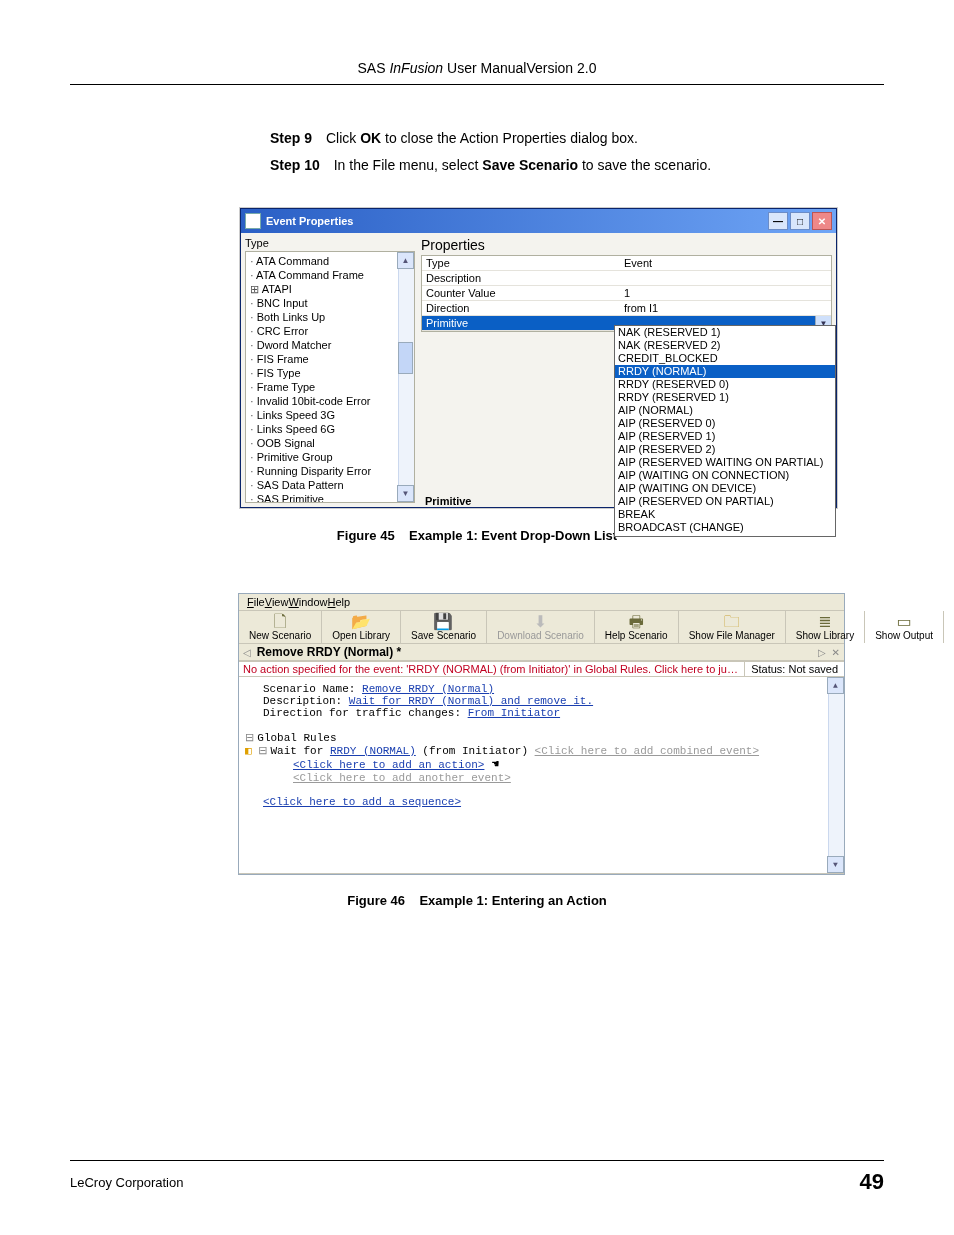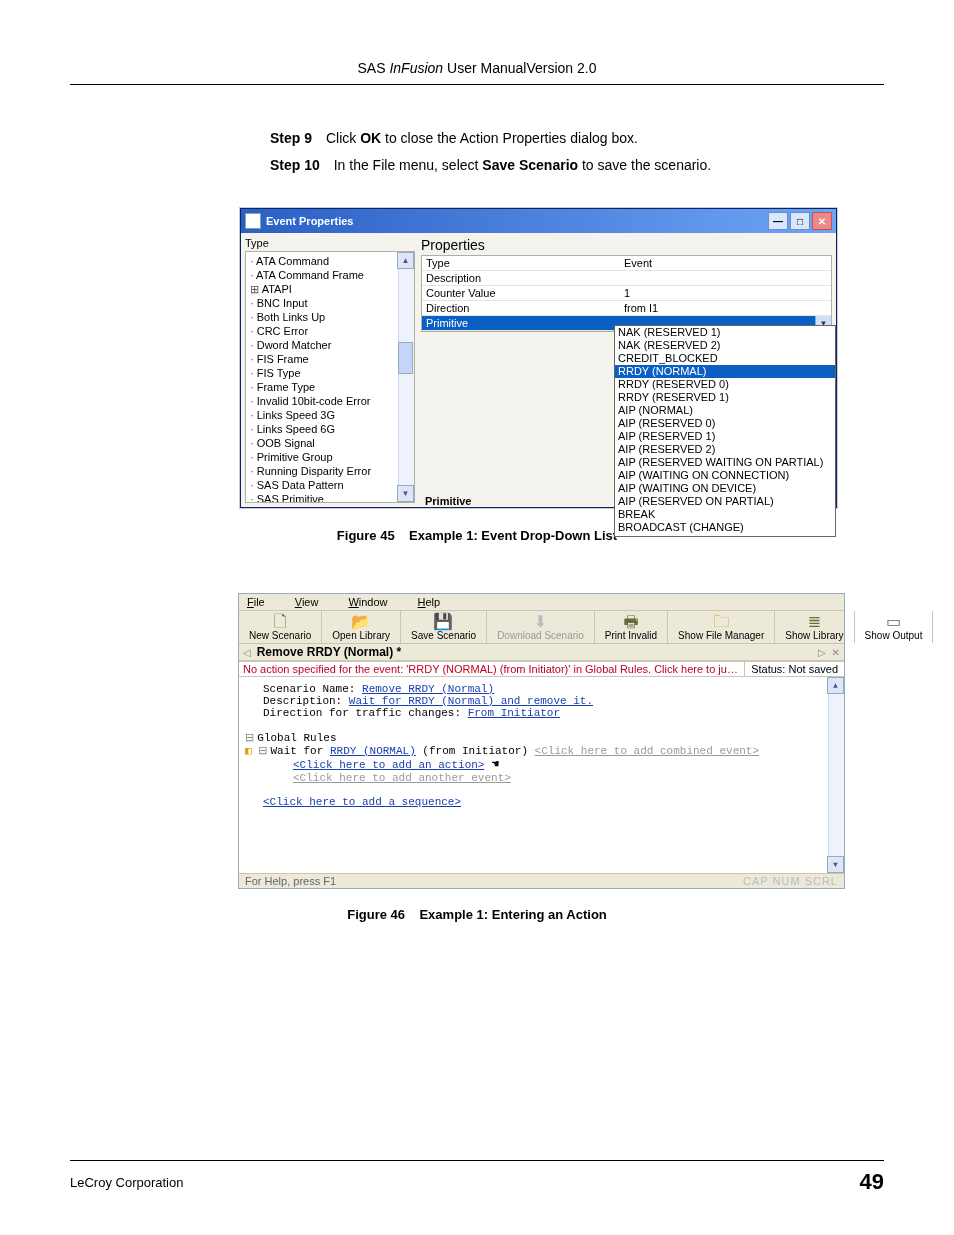--- a/index.html
+++ b/index.html
@@ -109,21 +109,21 @@
   
   .appwin {
     width: 605px;
     margin: 0 0 18px 168px;
     border:1px solid #9ab;
     font-family: Tahoma, sans-serif;
     font-size:11px;
     background:#ece9d8;
   }
   .menubar {
-    display:flex; gap:30px; padding:2px 8px; background:#ece9d8;
+    display:flex; gap:0; padding:2px 8px; background:#ece9d8;
   }
   .menubar span u { text-decoration:underline; }
   .toolbar {
     display:flex; border-top:1px solid #c9c6b8; border-bottom:1px solid #c9c6b8; background:#ece9d8;
   }
   .tool {
     flex:0 0 auto; padding:3px 10px 2px 10px; text-align:center; font-size:10px;
     border-right:1px solid #c9c6b8;
   }
   .tool .ticon { font-size:16px; line-height:16px; display:block; color:#6a6a3a;}
@@ -295,21 +295,21 @@
       <span><u>F</u>ile</span>
       <span><u>V</u>iew</span>
       <span><u>W</u>indow</span>
       <span><u>H</u>elp</span>
     </div>
     <div class="toolbar" id="toolbar">
         <div class="tool"><span class="ticon">🗋</span><span>New Scenario</span></div>
         <div class="tool"><span class="ticon">📂</span><span>Open Library</span></div>
         <div class="tool"><span class="ticon">💾</span><span>Save Scenario</span></div>
         <div class="tool disabled"><span class="ticon">⬇</span><span>Download Scenario</span></div>
-        <div class="tool"><span class="ticon">🖶</span><span>Print Invalid</span></div>
+        <div class="tool"><span class="ticon">🖶</span><span>Help Scenario</span></div>
         <div class="tool box"><span class="ticon">🗀</span><span>Show File Manager</span></div>
         <div class="tool"><span class="ticon">≣</span><span>Show Library</span></div>
         <div class="tool"><span class="ticon">▭</span><span>Show Output</span></div>
       </div>
     <div class="tabbar">
       <span class="arrow">◁</span>
       <span class="tab">Remove RRDY (Normal) *</span>
       <span class="spacer"></span>
       <span class="arrow">▷</span>
       <span class="arrow">✕</span>
@@ -326,24 +326,20 @@
       <div style="margin-left:-18px;"><span class="treech">⊟ </span><span>Global Rules</span></div>
       <div style="margin-left:-18px;"><span class="ruleicon">◧ </span><span class="treech">⊟ </span><span>Wait for </span><span class="lnk">RRDY (NORMAL)</span><span> (from Initiator) </span><span class="ghost">&lt;Click here to add combined event&gt;</span></div>
       <div style="margin-left:30px;"><span class="lnk">&lt;Click here to add an action&gt;</span><span class="cursor-icon"> ☚</span></div>
       <div style="margin-left:30px;"><span class="ghost">&lt;Click here to add another event&gt;</span></div>
       <div>&nbsp;</div>
       <div style="margin-left:0;"><span class="lnk">&lt;Click here to add a sequence&gt;</span></div>
       <div class="editor-scroll-track"></div>
       <div class="editor-scroll-up">▲</div>
       <div class="editor-scroll-down">▼</div>
     </div>
-    <div class="statusbar">
-      <span>For Help, press F1</span>
-      <span class="right">CAP  NUM  SCRL</span>
-    </div>
   </div>
 
   <div class="caption">
     <b><span>Figure 46</span></b>&nbsp;&nbsp;&nbsp;&nbsp;<b><span>Example 1: Entering an Action</span></b>
   </div>
 
   <div class="footer">
     <span>LeCroy Corporation</span>
     <span class="pageno">49</span>
   </div>

